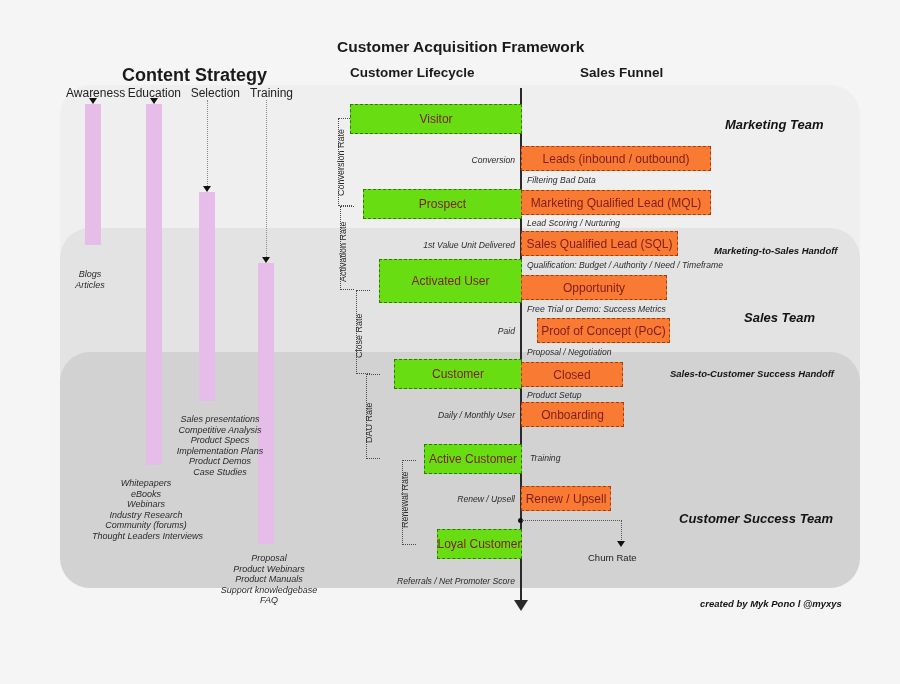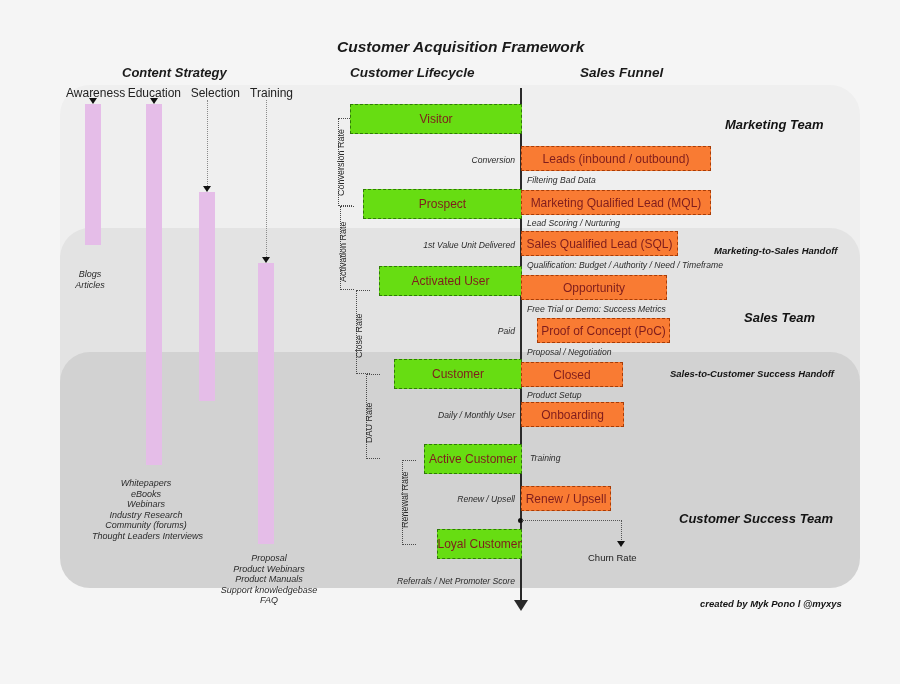--- a/index.html
+++ b/index.html
@@ -12,23 +12,23 @@
   }
   #canvas{position:absolute;left:0;top:0;width:900px;height:684px;}
 
   
   .band{position:absolute;border-radius:30px;}
   #band-marketing{left:60px;top:85px;width:800px;height:200px;background:#efefef;}
   #band-sales{left:60px;top:228px;width:800px;height:190px;background:#e3e3e3;}
   #band-success{left:60px;top:352px;width:800px;height:236px;background:#d2d2d2;}
 
   
-  .h-title{position:absolute;font-weight:bold;font-size:15px;color:#1a1a1a;white-space:nowrap;font-style:italic;}
+  .h-title{position:absolute;font-weight:bold;font-size:15px;color:#1a1a1a;white-space:nowrap;}
   #title-main{left:337px;top:38px;font-size:15.5px;}
-  #hdr-content{left:122px;top:65px;font-size:13px;}
+  #hdr-content{left:122px;top:65px;font-size:18px;}
   #hdr-lifecycle{left:350px;top:65px;font-size:13.5px;}
   #hdr-funnel{left:580px;top:65px;font-size:13.5px;}
 
   
   .col-label{position:absolute;font-size:12px;color:#222;white-space:nowrap;text-align:right;}
   .cs-bar{position:absolute;width:16px;background:#e5bde8;}
   .cs-dot{position:absolute;width:0;border-left:1px dotted #8a8a8a;}
   .arrow-dn{position:absolute;width:0;height:0;border-left:4px solid transparent;border-right:4px solid transparent;border-top:6px solid #111;}
 
   .cs-text{position:absolute;font-size:9px;font-style:italic;color:#2b2b2b;line-height:10.6px;text-align:center;white-space:nowrap;}
@@ -104,20 +104,28 @@
       <div>Articles</div>
     </div>
   <div class="cs-text" id="cs-note-1" style="left:92px;top:478px;width:108px;">
       <div>Whitepapers</div>
       <div>eBooks</div>
       <div>Webinars</div>
       <div>Industry Research</div>
       <div>Community (forums)</div>
       <div>Thought Leaders Interviews</div>
     </div>
+  <div class="cs-text" id="cs-note-2" style="left:170px;top:414px;width:100px;">
+      <div>Sales presentations</div>
+      <div>Competitive Analysis</div>
+      <div>Product Specs</div>
+      <div>Implementation Plans</div>
+      <div>Product Demos</div>
+      <div>Case Studies</div>
+    </div>
   <div class="cs-text" id="cs-note-3" style="left:215px;top:553px;width:108px;">
       <div>Proposal</div>
       <div>Product Webinars</div>
       <div>Product Manuals</div>
       <div>Support knowledgebase</div>
       <div>FAQ</div>
     </div>
 
   <div id="axis"></div>
   <div id="axis-arrow"></div>
@@ -132,21 +140,21 @@
   <div class="rate-lbl" style="left:354px;top:358px;">Close Rate</div>
 
   <div class="bracket" style="left:366px;top:374px;width:14px;height:85px;"></div>
   <div class="rate-lbl" style="left:364px;top:443px;">DAU Rate</div>
 
   <div class="bracket" style="left:402px;top:460px;width:14px;height:85px;"></div>
   <div class="rate-lbl" style="left:400px;top:528px;">Renewal Rate</div>
 
   <div class="box green" style="left:350px;top:104px;width:172px;height:30px;">Visitor</div>
   <div class="box green" style="left:363px;top:189px;width:159px;height:30px;">Prospect</div>
-  <div class="box green" style="left:379px;top:266px;width:143px;height:30px;">Activated User</div>
+  <div class="box green" style="left:379px;top:259px;width:143px;height:44px;">Activated User</div>
   <div class="box green" style="left:394px;top:359px;width:128px;height:30px;">Customer</div>
   <div class="box green" style="left:424px;top:444px;width:98px;height:30px;">Active Customer</div>
   <div class="box green" style="left:437px;top:529px;width:85px;height:30px;">Loyal Customer</div>
 
   <div class="box orange" style="left:521px;top:146px;width:190px;height:25px;">Leads (inbound / outbound)</div>
   <div class="box orange" style="left:521px;top:190px;width:190px;height:25px;">Marketing Qualified Lead (MQL)</div>
   <div class="box orange" style="left:521px;top:231px;width:157px;height:25px;">Sales Qualified Lead (SQL)</div>
   <div class="box orange" style="left:521px;top:275px;width:146px;height:25px;">Opportunity</div>
   <div class="box orange" style="left:537px;top:318px;width:133px;height:25px;">Proof of Concept (PoC)</div>
   <div class="box orange" style="left:521px;top:362px;width:102px;height:25px;">Closed</div>

